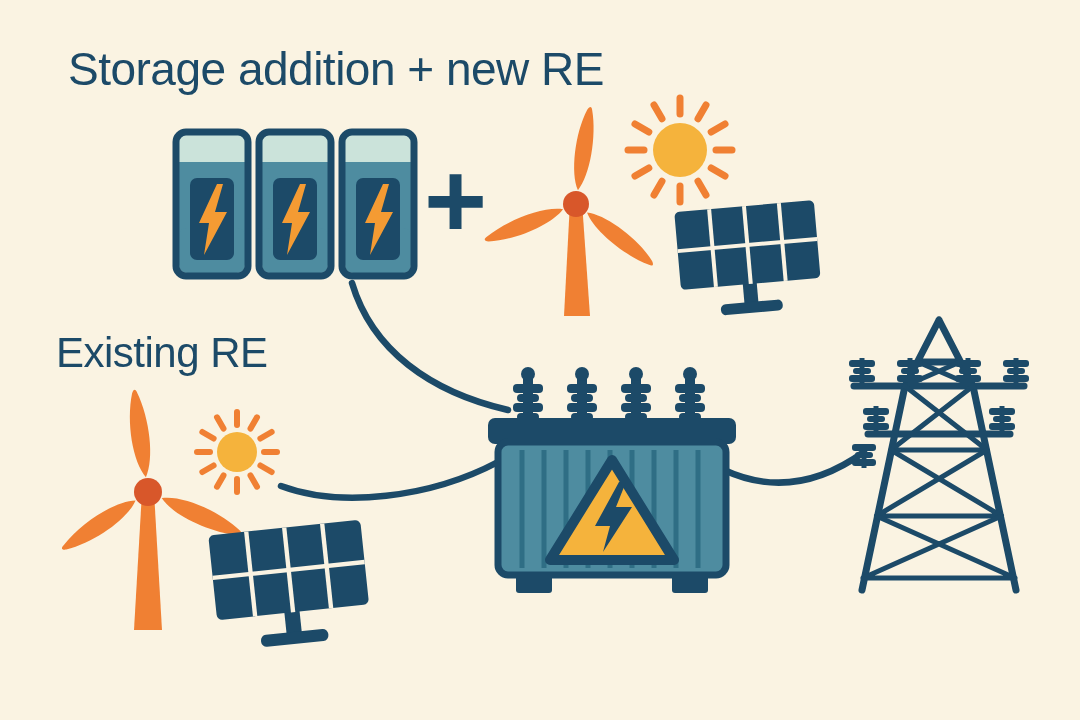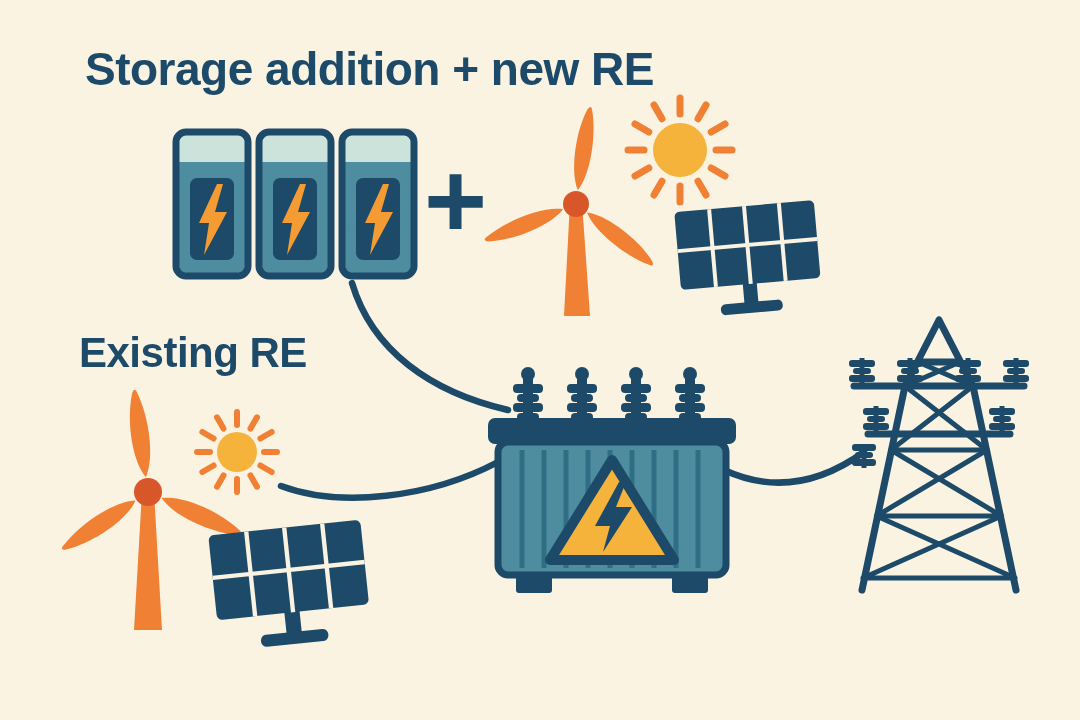--- a/index.html
+++ b/index.html
@@ -3,23 +3,23 @@
 <meta charset="utf-8">
 <style>
   :root{
     --navy:#1C4A68; --teal:#4E8CA0; --teal-dark:#2F6E85; --mint:#CBE3DA;
     --orange:#F08033; --orange-deep:#D8572A; --amber:#F5B33C; --cream:#FAF3E2;
     --bolt-orange:#F49B33;
   }
   html,body{margin:0;padding:0;background:#e8e8e8;}
   .canvas{position:relative;width:1080px;height:720px;background:var(--cream);
     overflow:hidden;font-family:"Liberation Sans",sans-serif;margin:0 auto;}
-  .title{position:absolute;color:var(--navy);font-weight:bold;line-height:1;letter-spacing:-0.5px;margin-left:17px;}
+  .title{position:absolute;color:var(--navy);font-weight:normal;line-height:1;letter-spacing:-0.5px;}
   #title-storage{left:68px;top:46px;font-size:46px;}
-  #title-existing{left:62px;top:332px;font-size:42px;}
+  #title-existing{left:56px;top:332px;font-size:42px;}
   .plus{position:absolute;left:424px;top:146px;font-size:108px;font-weight:bold;color:var(--navy);line-height:1;}
   .icon{position:absolute;display:block;}
   .battery-row{position:absolute;left:172px;top:128px;display:flex;gap:3px;}
   
   .f-navy{fill:var(--navy)} .f-teal{fill:var(--teal)} .f-mint{fill:var(--mint)}
   .f-orange{fill:var(--orange)} .f-odeep{fill:var(--orange-deep)} .f-amber{fill:var(--amber)}
   .f-bolt{fill:var(--bolt-orange)} .nf{fill:none}
   .s-navy{stroke:var(--navy)} .s-cream{stroke:var(--cream)} .s-tdark{stroke:var(--teal-dark)}
   .s-orange{stroke:var(--orange)}
   .rnd{stroke-linecap:round;stroke-linejoin:round}

